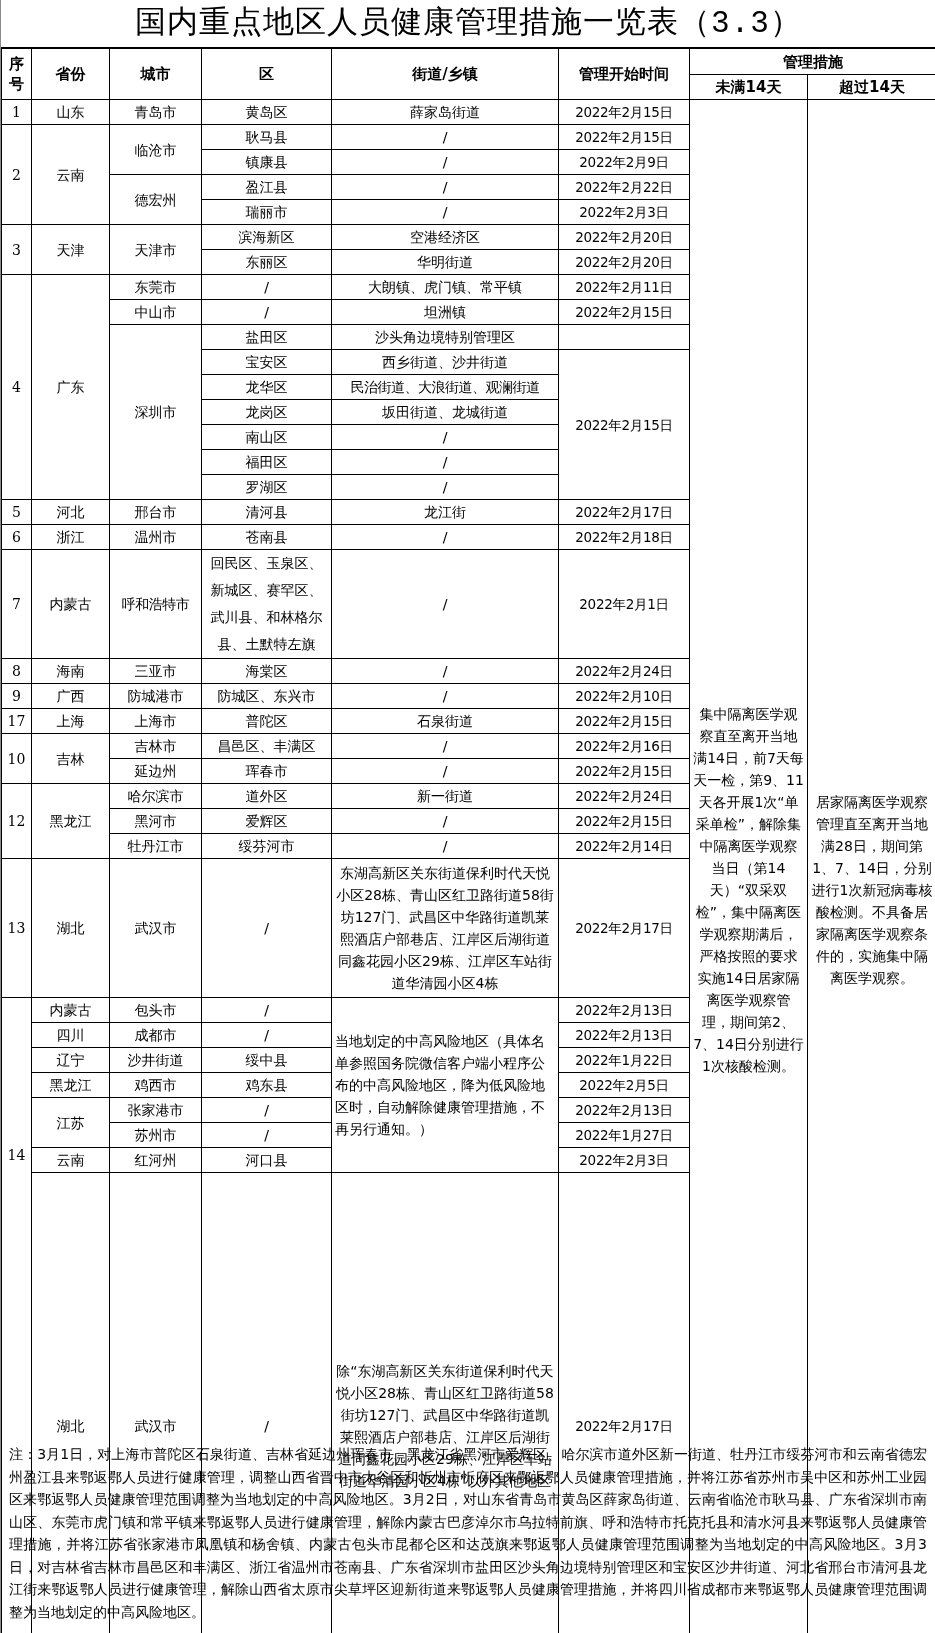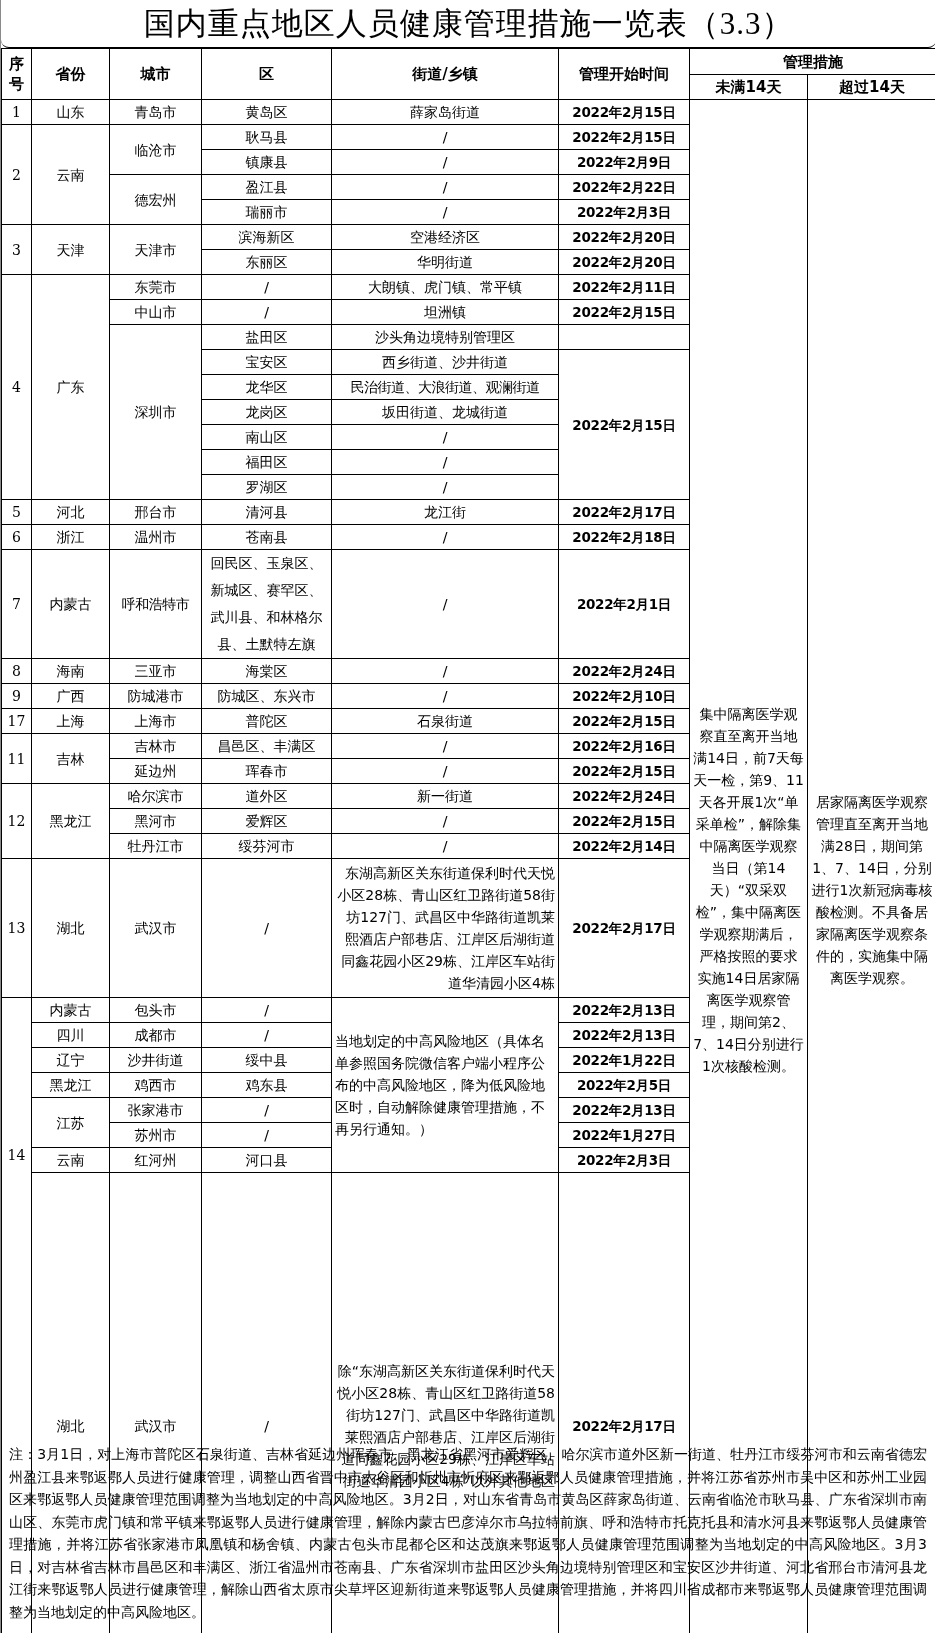--- a/index.html
+++ b/index.html
@@ -1,38 +1,37 @@
 <!DOCTYPE html>
 <html><head>
 <meta charset="utf-8">
 <style>
   * { box-sizing: border-box; margin: 0; padding: 0; }
   html, body { width: 935px; height: 1633px; background: #ffffff; overflow: hidden; }
   body { font-family: "DejaVu Sans", "Liberation Sans", sans-serif; color: #000; position: relative; }
   .page { position: absolute; left: 0; top: 0; width: 935px; height: 1633px; border-left: 1px solid #8a8a8a; }
   .title {
     position: absolute; left: 0; top: 0; width: 935px; height: 48px;
-    font-family: Liberation Serif, serif;
+    font-family: Liberation Mono, monospace;
     font-size: 31px; text-align: center; line-height: 48px; letter-spacing: 1px;
     border-bottom: 1.5px solid #000;
-    border-radius: 8px;
   }
   table.main {
     position: absolute; left: 0; top: 48px; width: 935px;
     border-collapse: collapse; table-layout: fixed;
   }
   table.main td {
     border: 1px solid #000; text-align: center; vertical-align: middle;
     font-size: 14px; line-height: 18px; padding: 0 2px; overflow: hidden;
     font-family: "DejaVu Sans", "Liberation Sans", sans-serif;
   }
   table.main td.hdr { font-weight: bold; font-size: 15px; }
   table.main td.seq { font-family: "DejaVu Serif", "Liberation Serif", serif; font-size: 14px; }
-  table.main td.date { font-size: 13.5px; letter-spacing: -0.3px; font-weight: bold; }
-  table.main td.para { text-align: right; font-size: 14px; line-height: 22px; padding: 0 3px; }
+  table.main td.date { font-size: 13.5px; letter-spacing: -0.3px; }
+  table.main td.para { text-align: center; font-size: 14px; line-height: 22px; padding: 0 3px; }
   table.main td.measure { font-size: 14px; line-height: 22px; padding: 0 3px; }
   tr.r { height: 25px; }
   .notes {
     position: absolute; left: 0; top: 1442px; width: 935px; height: 191px;
     font-size: 14px; line-height: 22.5px; padding: 1px 8px; text-align: justify;
     border-right: 1px solid #000;
   }
 </style>
 </head>
 <body>
@@ -211,21 +210,21 @@
       <tr class="r">
         <td class="seq">17</td>
         <td>上海</td>
         <td>上海市</td>
         <td>普陀区</td>
         <td>石泉街道</td>
         <td class="date">2022年2月15日</td>
       </tr>
 
       <tr class="r">
-        <td class="seq" rowspan="2">11</td>
+        <td class="seq" rowspan="2">10</td>
         <td rowspan="2">吉林</td>
         <td>吉林市</td>
         <td>昌邑区、丰满区</td>
         <td>/</td>
         <td class="date">2022年2月16日</td>
       </tr>
       <tr class="r">
         <td>延边州</td>
         <td>珲春市</td>
         <td>/</td>

